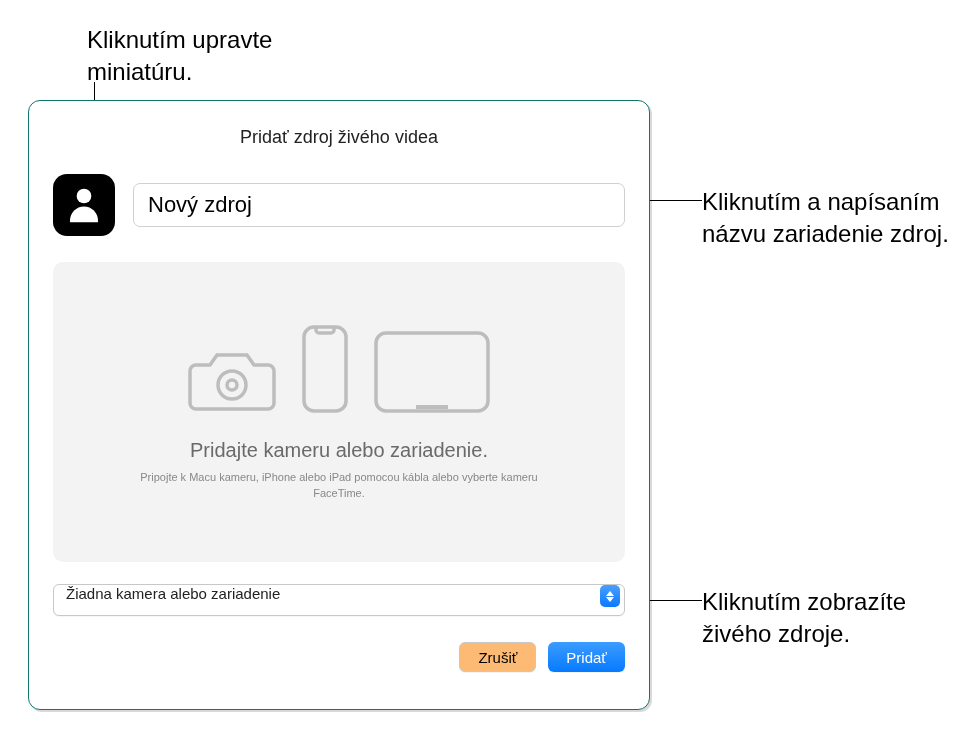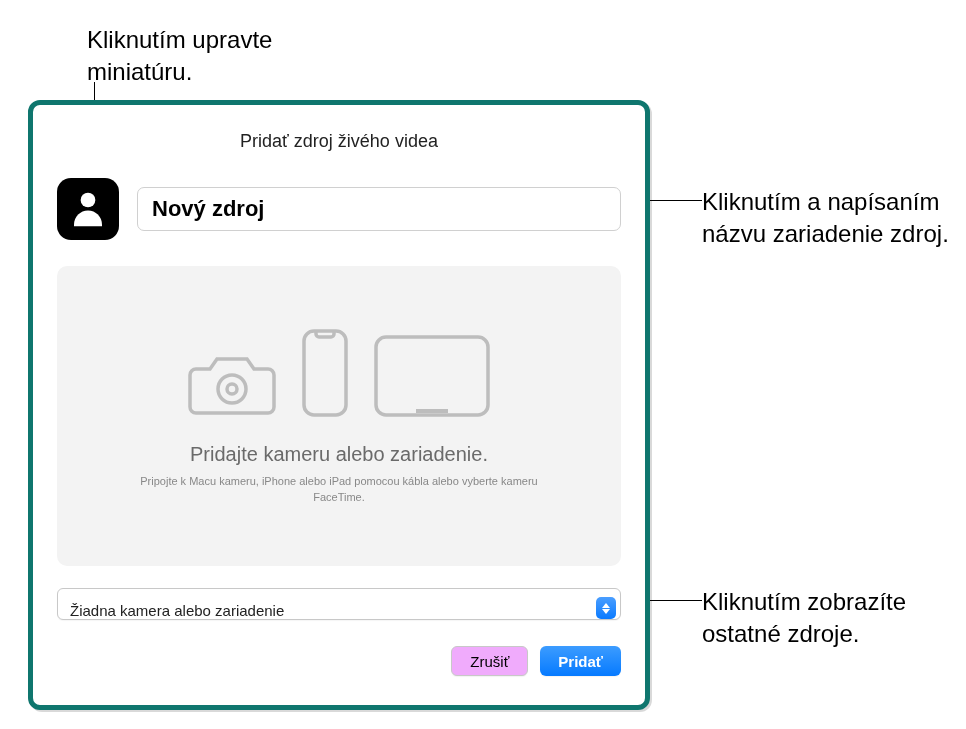--- a/index.html
+++ b/index.html
@@ -20,21 +20,21 @@
       position: absolute;
       background: #000;
     }
     .dialog {
       position: absolute;
       left: 28px;
       top: 100px;
       width: 622px;
       height: 610px;
       background: #fff;
-      border: 5px solid #0f766e;
+      border: 1px solid #0f766e;
       border-radius: 12px;
       box-shadow: 2px 2px 0 rgba(0,0,0,0.15);
       padding: 20px 24px;
     }
     .dialog-title {
       text-align: center;
       font-size: 18px;
       font-weight: 500;
       color: #222;
       margin-top: 6px;
@@ -58,21 +58,21 @@
       cursor: pointer;
     }
     .thumbnail svg { width: 42px; height: 42px; }
     .name-input {
       flex: 1;
       height: 44px;
       border: 1px solid #d0d0d0;
       border-radius: 7px;
       padding: 0 14px;
       font-size: 22px;
-      font-weight: 700;
+      font-weight: 400;
       color: #000;
       background: #fff;
       outline: none;
     }
     .preview-area {
       width: 100%;
       height: 300px;
       background: #f3f3f3;
       border-radius: 10px;
       display: flex;
@@ -102,21 +102,21 @@
       line-height: 1.4;
       max-width: 420px;
     }
     .dropdown {
       width: 100%;
       height: 32px;
       border: 1px solid #c8c8c8;
       border-radius: 6px;
       background: #fff;
       display: flex;
-      align-items: flex-end;
+      align-items: flex-start;
       justify-content: space-between;
       padding: 0 4px 0 12px;
       font-size: 15px;
       color: #222;
       cursor: pointer;
       box-shadow: 0 1px 1px rgba(0,0,0,0.04);
     }
     .dropdown-arrows {
       width: 20px;
       height: 22px;
@@ -134,42 +134,42 @@
       gap: 12px;
       margin-top: 26px;
     }
     .btn {
       height: 30px;
       padding: 0 18px;
       border-radius: 6px;
       font-size: 15px;
       cursor: pointer;
       border: 1px solid #c8c8c8;
-      background: #f0abfc;
+      background: #fdba74;
       color: #000;
       box-shadow: 0 1px 1px rgba(0,0,0,0.05);
     }
     .btn-primary {
       background: linear-gradient(#3c9cff, #067aff);
       border: none;
       color: #fff;
-      font-weight: 700;
+      font-weight: 400;
       text-align: center;
     }
   </style>
 </head>
 <body>
 
 <div class="callout" style="left:87px; top:24px; width:260px;">Kliknutím upravte miniatúru.</div>
 <div class="callout-line" style="left:94px; top:82px; width:1px; height:86px;"></div>
 
 <div class="callout" style="left:702px; top:186px; width:250px;">Kliknutím a napísaním názvu zariadenie zdroj.</div>
 <div class="callout-line" style="left:598px; top:200px; width:104px; height:1px;"></div>
 
-<div class="callout" style="left:702px; top:586px; width:250px;">Kliknutím zobrazíte ostatné zdroje.</div>
+<div class="callout" style="left:702px; top:586px; width:250px;">Kliknutím zobrazíte živého zdroje.</div>
 <div class="callout-line" style="left:600px; top:600px; width:102px; height:1px;"></div>
 
 <div class="dialog">
   <div class="dialog-title">Pridať zdroj živého videa</div>
 
   <div class="header-row">
     <div class="thumbnail">
       <span>
         <svg viewBox="0 0 24 24" fill="#fff">
           <circle cx="12" cy="8" r="4.2"></circle>

